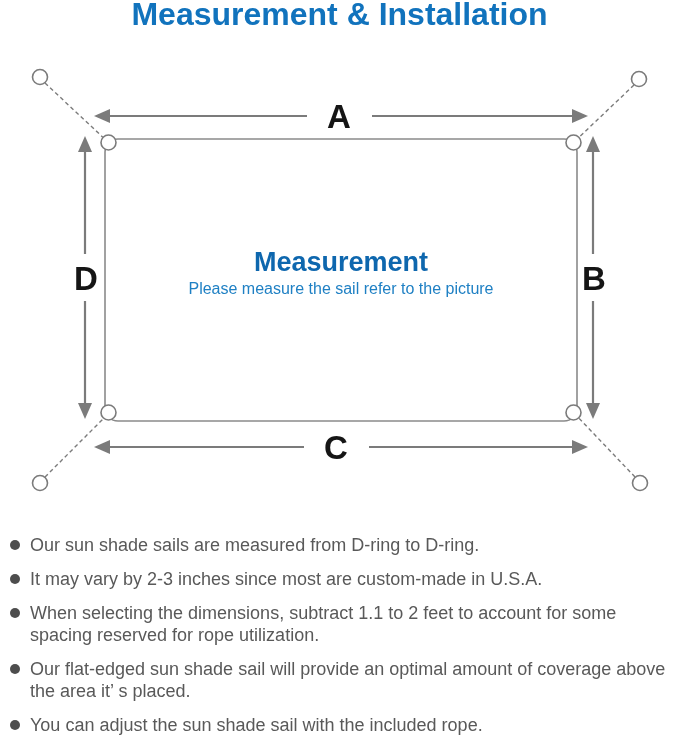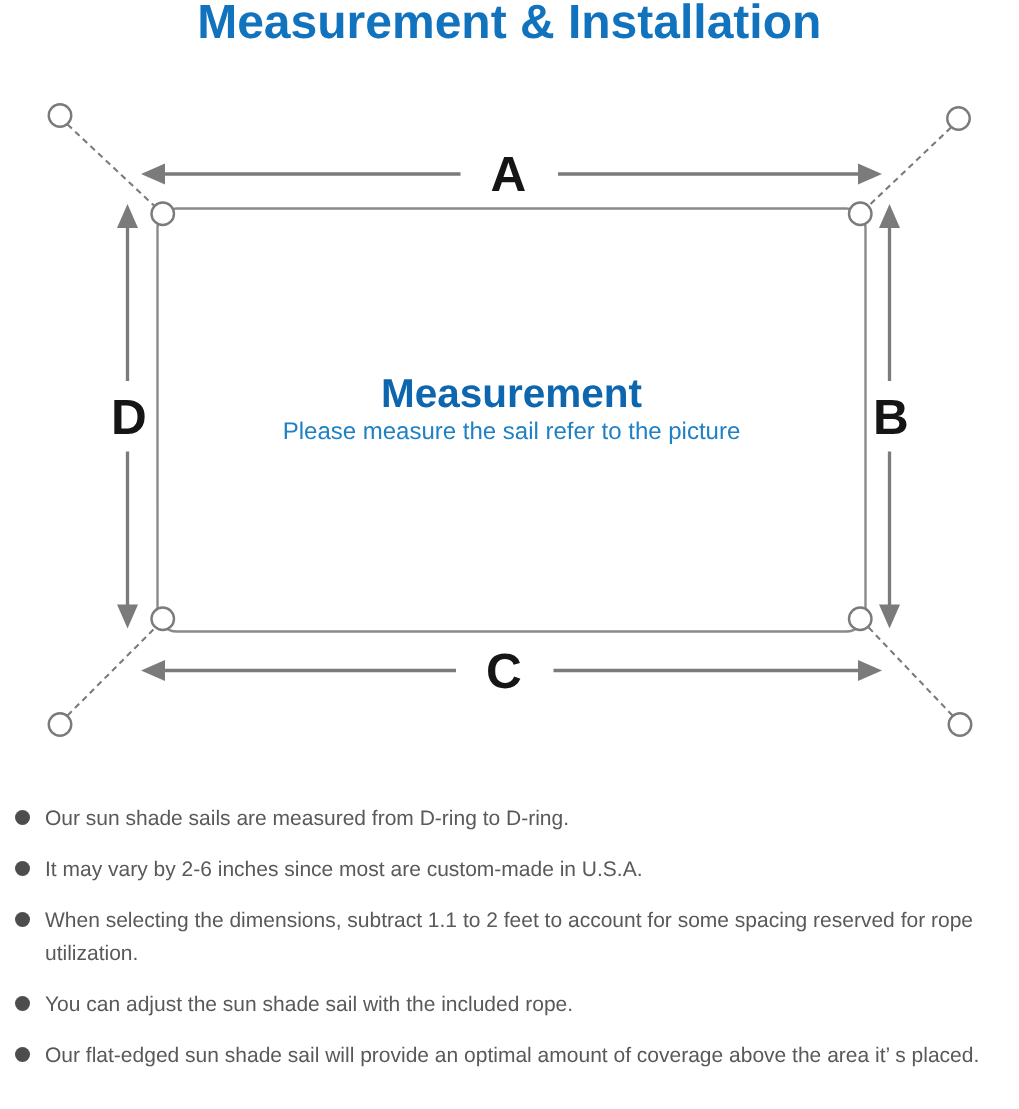--- a/index.html
+++ b/index.html
@@ -26,21 +26,21 @@
   .dim-label { font-family:"Liberation Sans", sans-serif; font-size:33px; font-weight:bold; fill:#151515; }
   .center-head { font-family:"Liberation Sans", sans-serif; font-size:27px; font-weight:bold; fill:#0E67AE; }
   .center-sub { font-family:"Liberation Sans", sans-serif; font-size:16px; fill:#1F80C4; }
 
   .bullets { position:absolute; top:534px; left:10px; width:662px; }
   .bullet-row { display:flex; align-items:flex-start; margin-bottom:12px; }
   .dot {
     flex:0 0 10px; width:10px; height:10px; border-radius:50%;
     background:#4D4D4D; margin-top:6px; margin-right:10px;
   }
-  .bullet-text { font-size:14px; line-height:22px; color:#595959; }
+  .bullet-text { font-size:18px; line-height:22px; color:#595959; }
 </style>
 </head>
 <body>
 
 <div class="page">
 
   <h1 class="title">Measurement &amp; Installation</h1>
 
   <svg class="diagram" width="679" height="450" viewBox="0 0 679 450" xmlns="http://www.w3.org/2000/svg">
 
@@ -100,29 +100,29 @@
     <text class="center-sub" x="341" y="233">Please measure the sail refer to the picture</text>
   </svg>
 
   <div class="bullets">
     <div class="bullet-row">
       <span class="dot"></span>
       <span class="bullet-text">Our sun shade sails are measured from D-ring to D-ring.</span>
     </div>
     <div class="bullet-row">
       <span class="dot"></span>
-      <span class="bullet-text">It may vary by 2-6 inches since most are custom-made in U.S.A.</span>
+      <span class="bullet-text">It may vary by 2-3 inches since most are custom-made in U.S.A.</span>
     </div>
     <div class="bullet-row">
       <span class="dot"></span>
       <span class="bullet-text">When selecting the dimensions, subtract 1.1 to 2 feet to account for some spacing reserved for rope utilization.</span>
     </div>
     <div class="bullet-row">
       <span class="dot"></span>
-      <span class="bullet-text">You can adjust the sun shade sail with the included rope.</span>
+      <span class="bullet-text">Our flat-edged sun shade sail will provide an optimal amount of coverage above the area it’ s placed.</span>
     </div>
     <div class="bullet-row">
       <span class="dot"></span>
-      <span class="bullet-text">Our flat-edged sun shade sail will provide an optimal amount of coverage above the area it’ s placed.</span>
+      <span class="bullet-text">You can adjust the sun shade sail with the included rope.</span>
     </div>
   </div>
 
 </div>
 
 </body></html>

